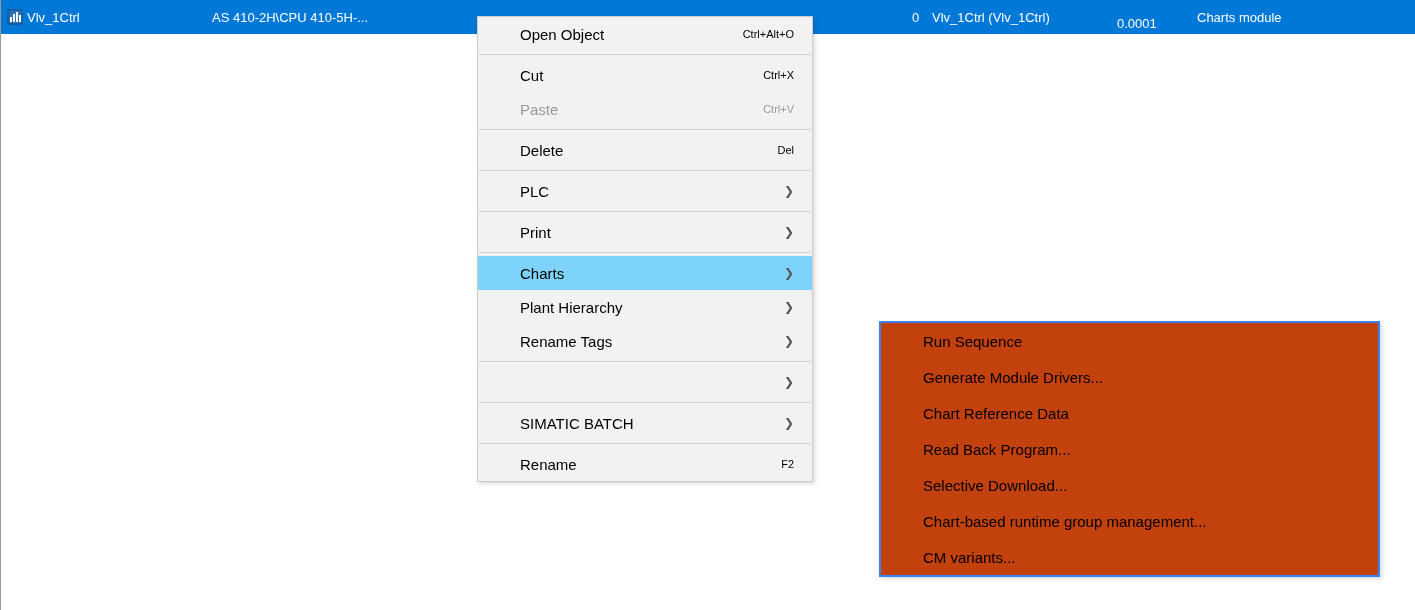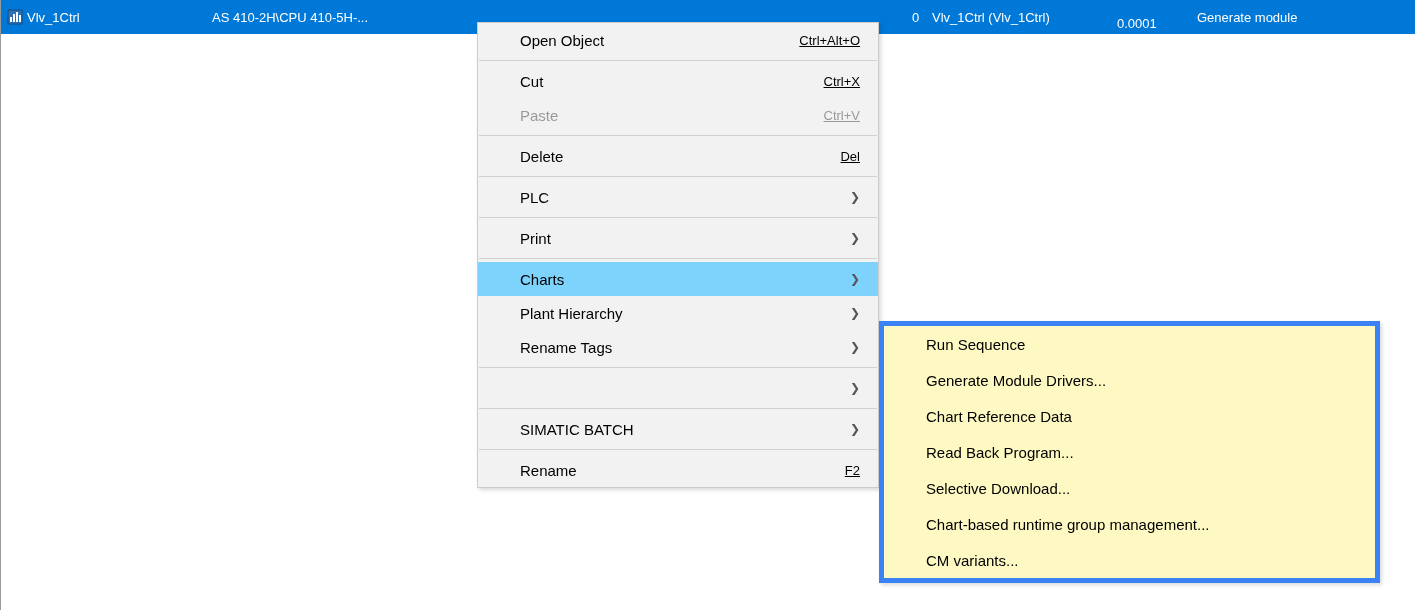--- a/index.html
+++ b/index.html
@@ -41,23 +41,23 @@
       height: 16px;
     }
     .col-name { width: 185px; }
     .col-path { width: 700px; }
     .col-zero { width: 20px; }
     .col-alias { width: 185px; text-align: left; }
     .col-num { width: 80px; margin-top: 12px; }
     .col-type { flex: 1; }
     .context-menu {
       position: absolute;
-      top: 22px;
+      top: 16px;
       left: 476px;
-      width: 402px;
+      width: 336px;
       background: #f2f2f2;
       border: 1px solid #cccccc;
       box-shadow: 2px 2px 4px rgba(0,0,0,0.15);
     }
     .menu-item {
       height: 34px;
       display: flex;
       align-items: center;
       padding: 0 18px 0 42px;
       color: #000000;
@@ -69,43 +69,42 @@
     }
     .menu-item.highlighted {
       background: #7dd3fc;
     }
     .menu-label {
       flex: 1;
       font-size: 15px;
     }
     .menu-shortcut {
       color: #000000;
-      font-size: 13px;
-      text-decoration: underline;
+      font-size: 11px;
     }
     .menu-item.disabled .menu-shortcut {
       color: #9a9a9a;
     }
     .menu-arrow {
       font-size: 12px;
       color: #555;
       margin-left: auto;
     }
     .menu-separator {
       height: 1px;
       background: #d0d0d0;
       margin: 3px 1px;
     }
     .submenu {
       position: absolute;
       top: 321px;
       left: 878px;
       width: 501px;
-      background: #fef9c3;
-      border: 5px solid #3b82f6;
+      background: #c2410c;
+      border: 2px solid #3b82f6;
       box-shadow: 2px 2px 4px rgba(0,0,0,0.15);
     }
     .submenu .menu-item {
       padding-left: 42px;
       height: 36px;
     }
   </style>
 </head>
 <body>
 
@@ -117,21 +116,21 @@
       <rect x="6" y="5" width="2" height="8" fill="#ffffff"></rect>
       <rect x="9" y="3" width="2" height="10" fill="#ffffff"></rect>
       <rect x="12" y="6" width="2" height="7" fill="#ffffff"></rect>
     </svg>
   </span>
   <span class="col-name">Vlv_1Ctrl</span>
   <span class="col-path">AS 410-2H\CPU 410-5H-...</span>
   <span class="col-zero">0</span>
   <span class="col-alias">Vlv_1Ctrl (Vlv_1Ctrl)</span>
   <span class="col-num">0.0001</span>
-  <span class="col-type">Generate module</span>
+  <span class="col-type">Charts module</span>
 </div>
 
 <div class="context-menu">
   <div class="menu-item">
     <span class="menu-label">Open Object</span>
     <span class="menu-shortcut">Ctrl+Alt+O</span>
   </div>
   <div class="menu-separator"></div>
   <div class="menu-item">
     <span class="menu-label">Cut</span>

